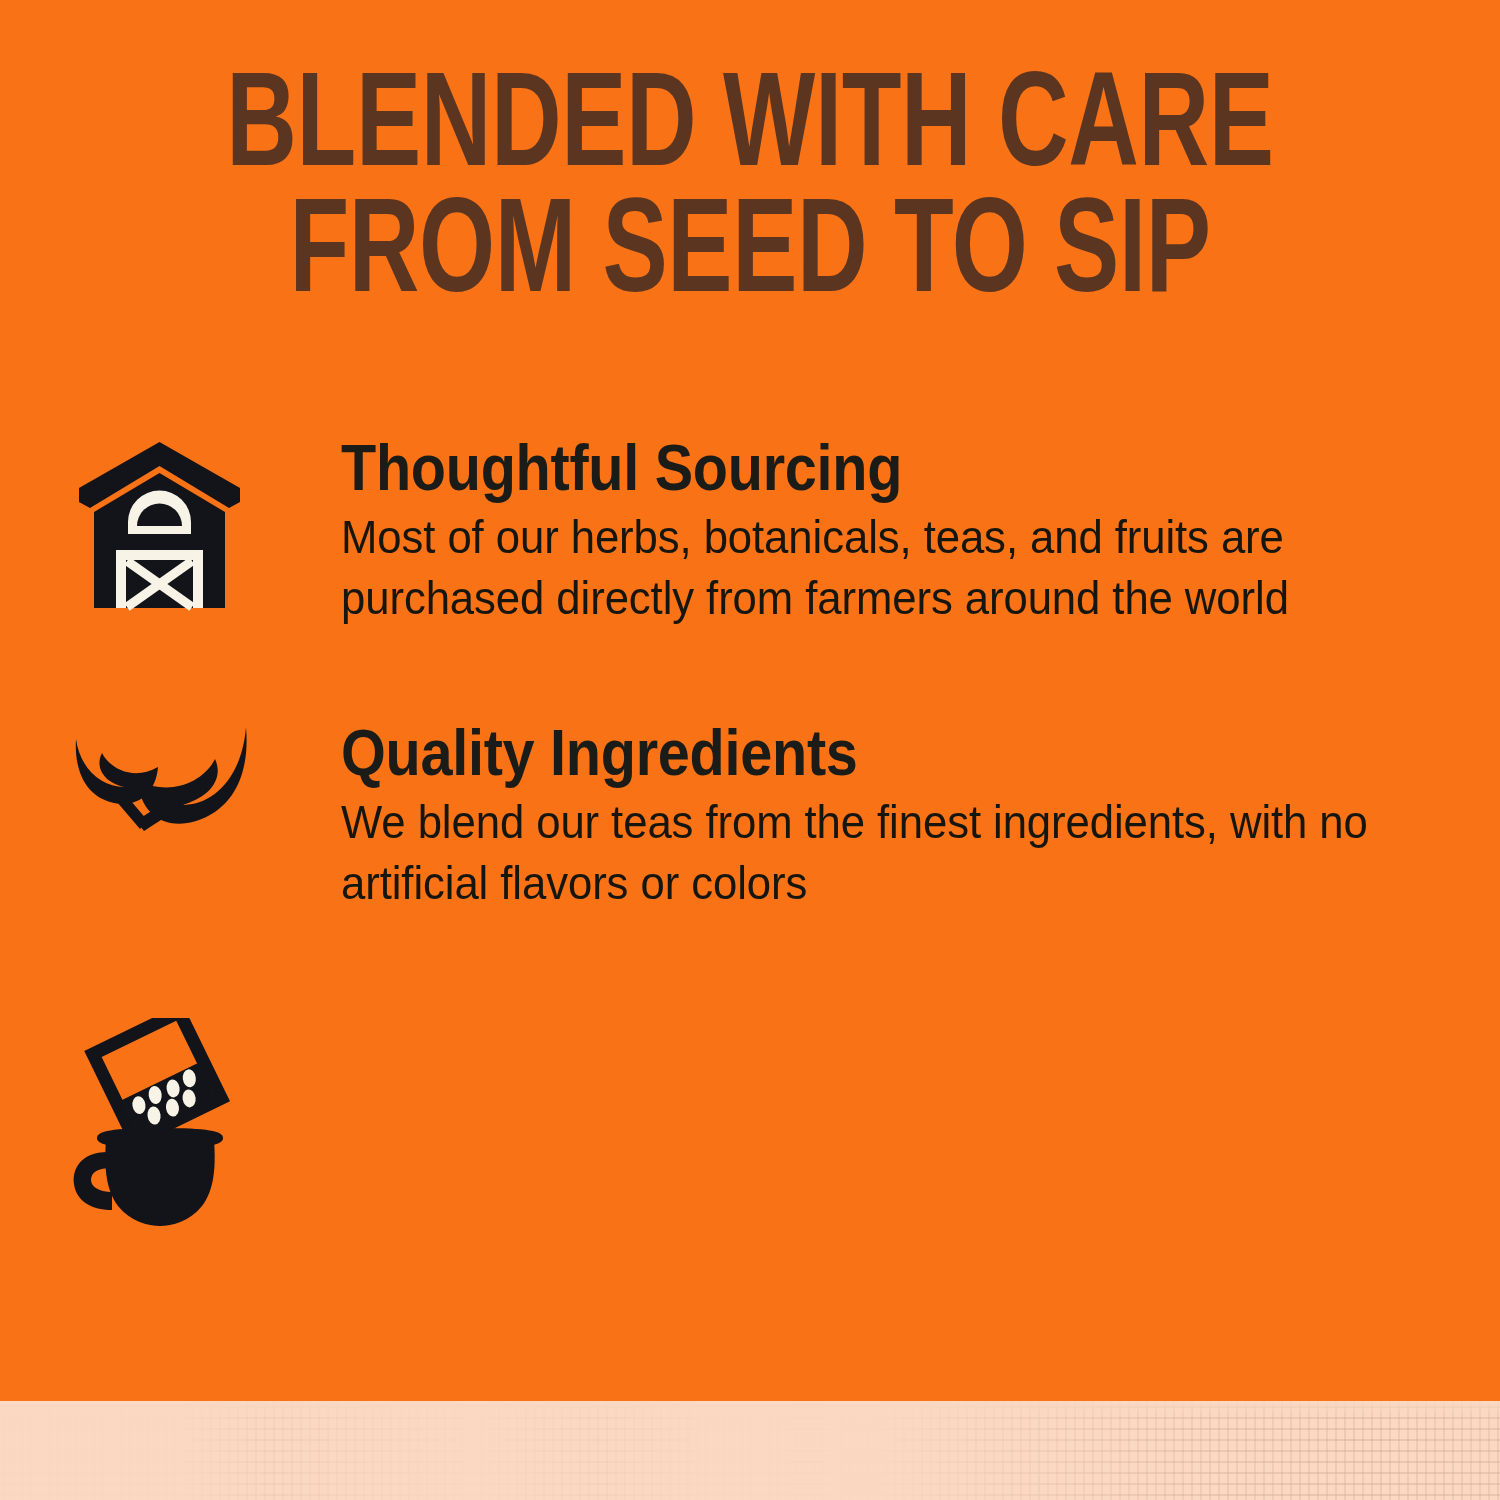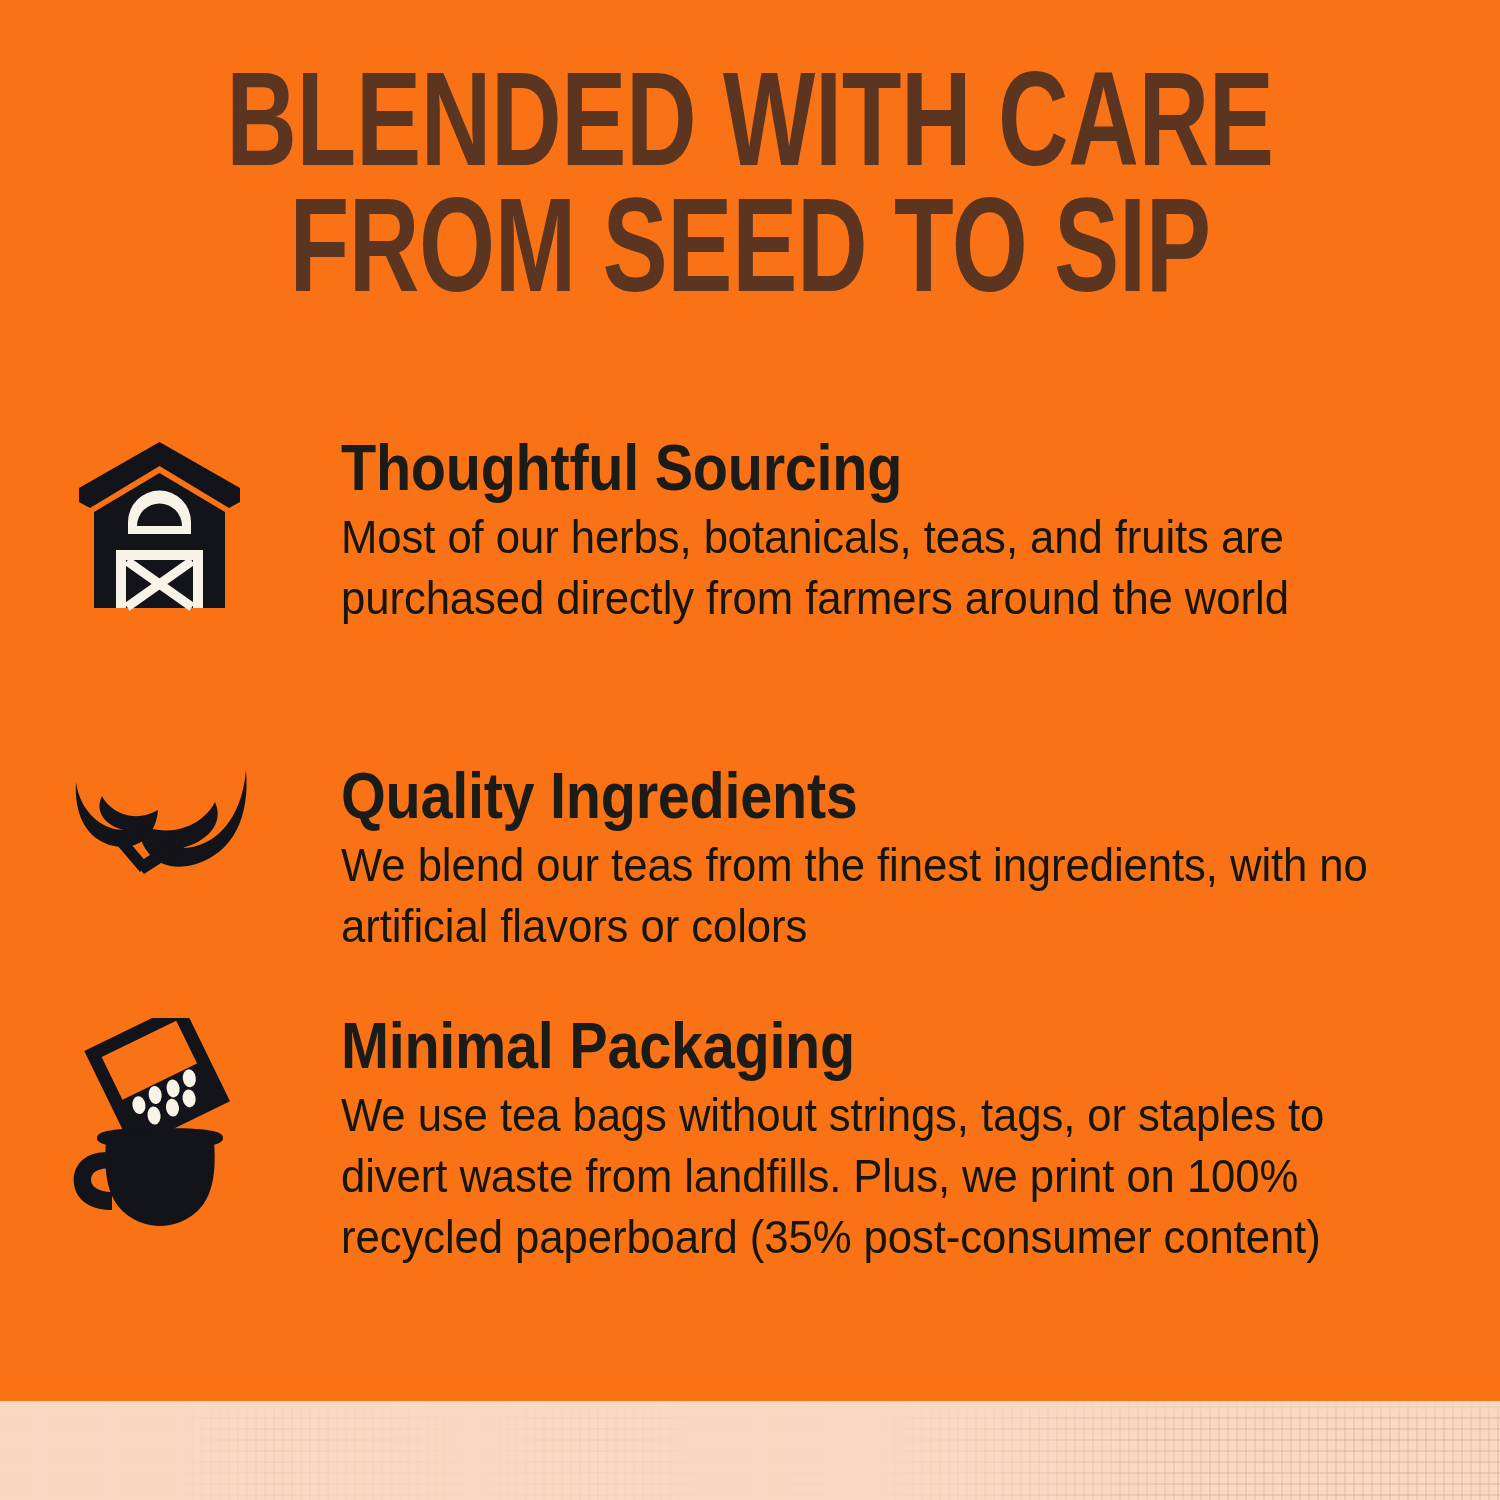--- a/index.html
+++ b/index.html
@@ -50,21 +50,21 @@
   
   .feature {
     position: absolute;
     left: 72px;
     width: 1360px;
     display: flex;
     align-items: flex-start;
     gap: 11px;
   }
   .feature.f1 { top: 436px; }
-  .feature.f2 { top: 764px; justify-content: space-between; }
+  .feature.f2 { top: 721px; justify-content: space-between; }
   .feature.f3 { top: 1014px; }
 
   .icon-cell {
     width: 258px;
     min-width: 258px;
     display: flex;
     justify-content: flex-start;
     align-items: flex-start;
     padding-top: 4px;
   }
@@ -244,24 +244,20 @@
         <g fill="#13131a">
 
           <path d="M25 120 C25 113 40 110 88 110 C136 110 151 113 151 120 C151 127 136 130 88 130 C40 130 25 127 25 120 Z"></path>
 
           <path d="M34 122 L142 122 C144 150 142 172 130 188 C118 203 100 208 88 208 C76 208 58 203 46 188 C34 172 32 150 34 122 Z"></path>
 
           <path d="M36 134 C8 134 0 152 2 166 C4 182 18 192 40 192 L40 174 C26 174 19 168 19 162 C19 154 26 150 40 150 Z"></path>
         </g>
       </svg>
     </div>
-    <div class="text-cell">
-      <div class="feat-title">Minimal Packaging</div>
-      <div class="feat-body">We use tea bags without strings, tags, or staples to divert waste from landfills. Plus, we print on 100% recycled paperboard (35% post-consumer content)</div>
-    </div>
   </div>
 
   <div class="fabric">
     <div class="fabric-weave"></div>
     <div class="fabric-fade-top"></div>
   </div>
 
 </div>
 
 </body></html>

